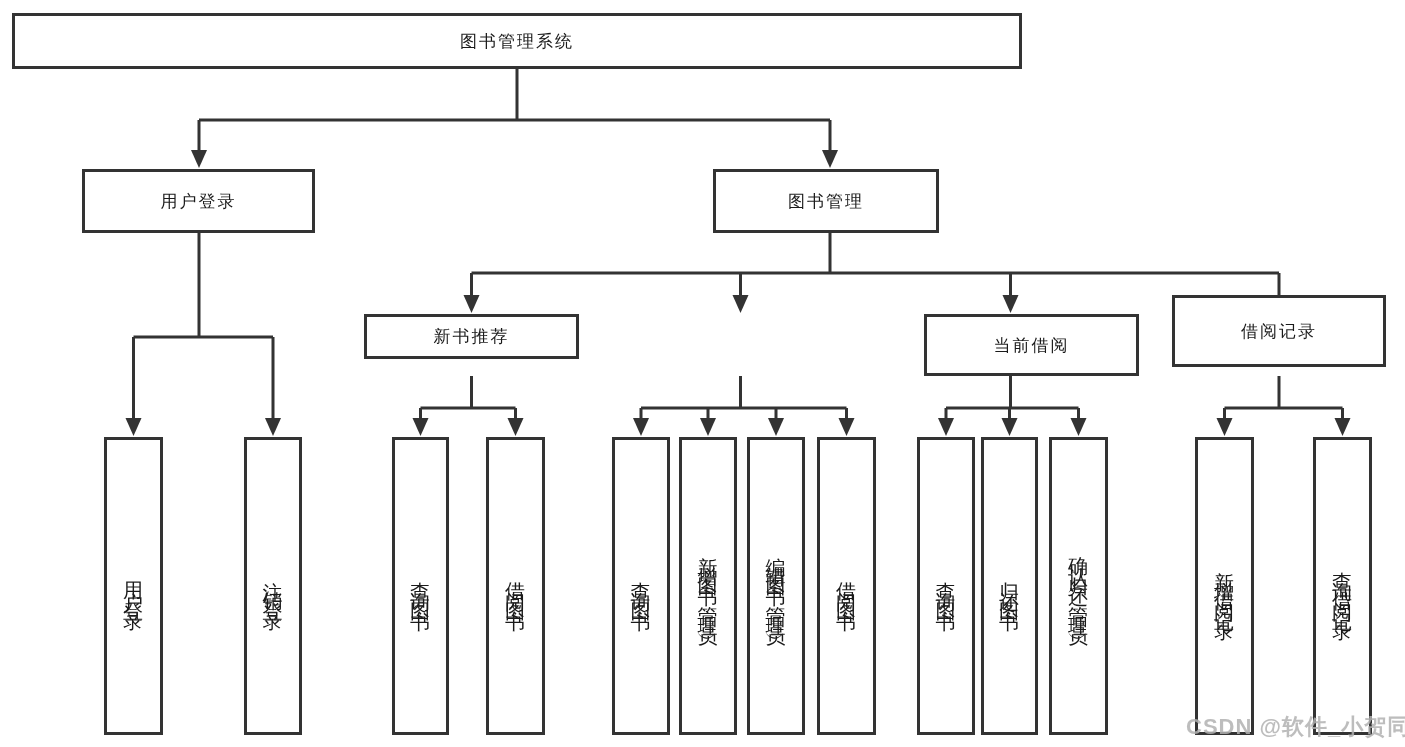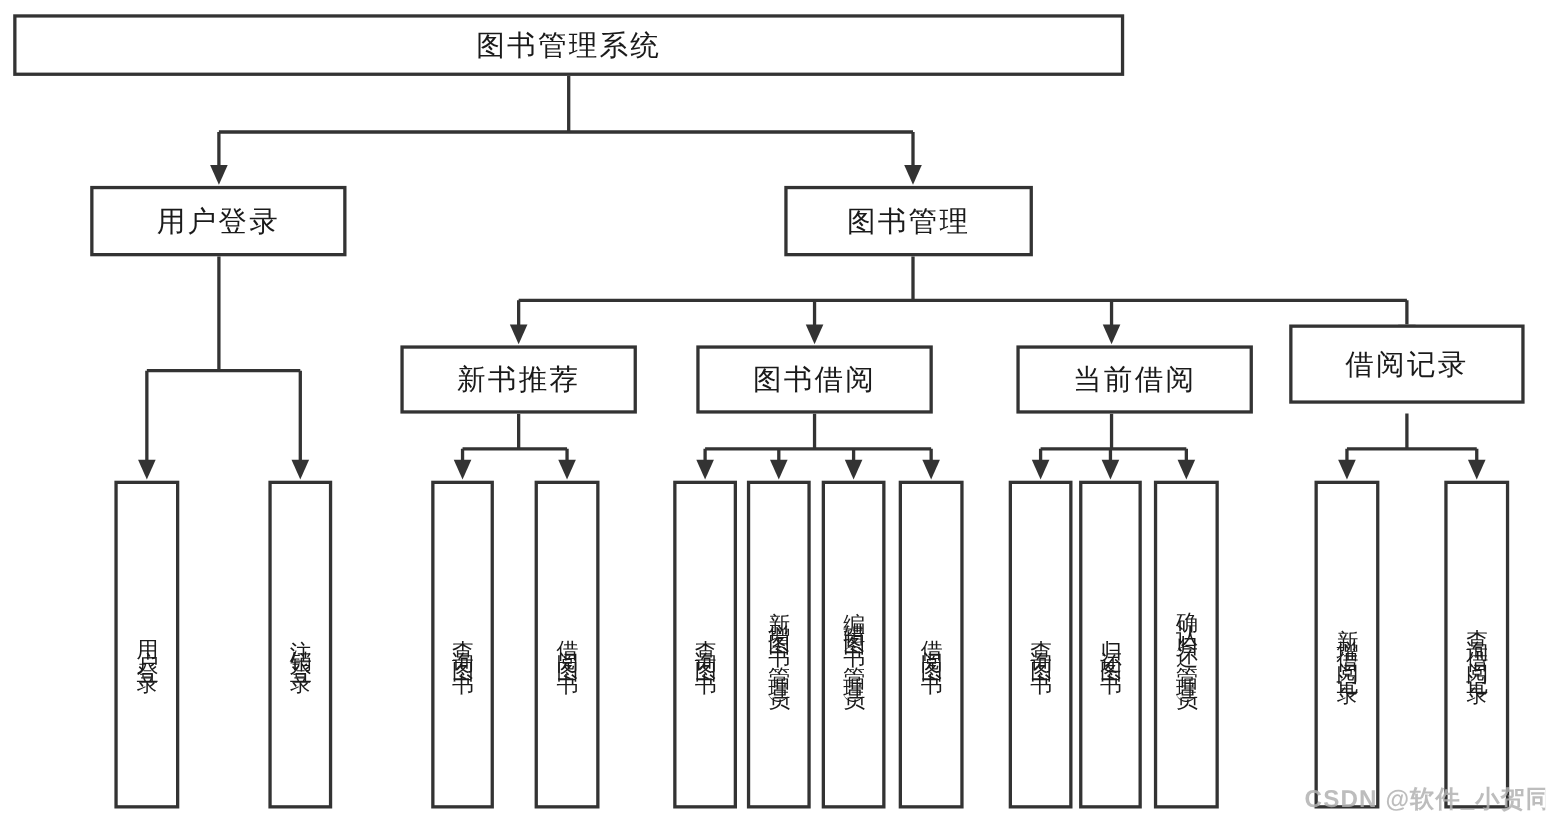--- a/index.html
+++ b/index.html
@@ -10,21 +10,21 @@
     font-family:"Liberation Sans", sans-serif;
     overflow:hidden;
   }
   .wires{position:absolute;left:0;top:0;}
   .hbox{
     position:absolute;
     box-sizing:border-box;
     background:#ffffff;
     border:3px solid #333333;
     display:flex;align-items:center;justify-content:center;
-    font-size:26px;color:#1a1a1a;letter-spacing:2px;
+    font-size:17px;color:#1a1a1a;letter-spacing:2px;
   }
   .vbox{
     position:absolute;
     top:437px;height:298px;
     box-sizing:border-box;
     background:#ffffff;
     border:3px solid #333333;
     display:flex;align-items:center;justify-content:center;
     writing-mode:vertical-rl;
     text-orientation:mixed;
@@ -92,25 +92,22 @@
     <span>图书管理系统</span>
   </div>
 
   <div class="hbox" style="left:82px;top:169px;width:233px;height:64px">
     <span>用户登录</span>
   </div>
   <div class="hbox" style="left:713px;top:169px;width:226px;height:64px">
     <span>图书管理</span>
   </div>
 
-  <div class="hbox" style="left:364px;top:314px;width:215px;height:62px">
+  <div class="hbox" style="left:364px;top:314px;width:215px;height:45px">
     <span>新书推荐</span>
-  </div>
-  <div class="hbox" style="left:633px;top:314px;width:215px;height:62px">
-    <span>图书借阅</span>
   </div>
   <div class="hbox" style="left:924px;top:314px;width:215px;height:62px">
     <span>当前借阅</span>
   </div>
   <div class="hbox" style="left:1172px;top:295px;width:214px;height:72px">
     <span>借阅记录</span>
   </div>
 
   <div class="vbox" style="left:104px;width:59px">
     <span>用户登录</span>

